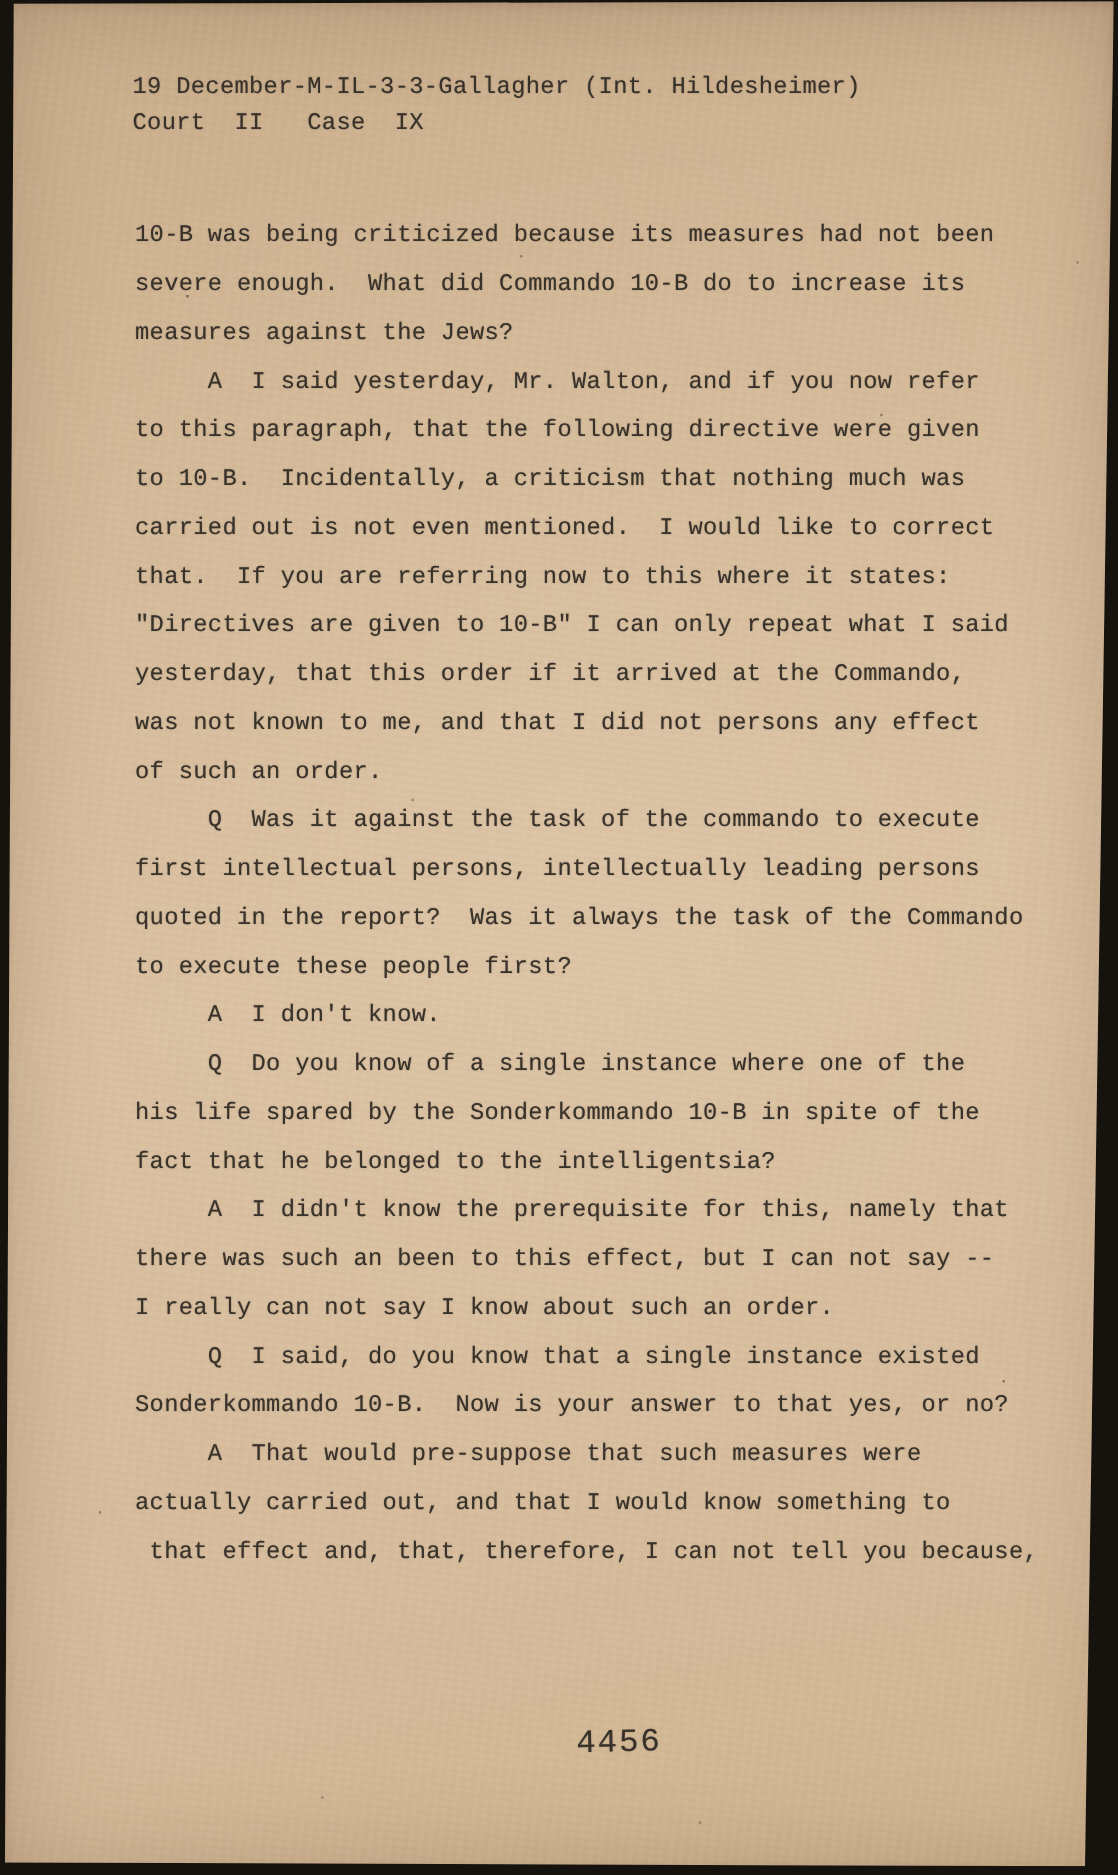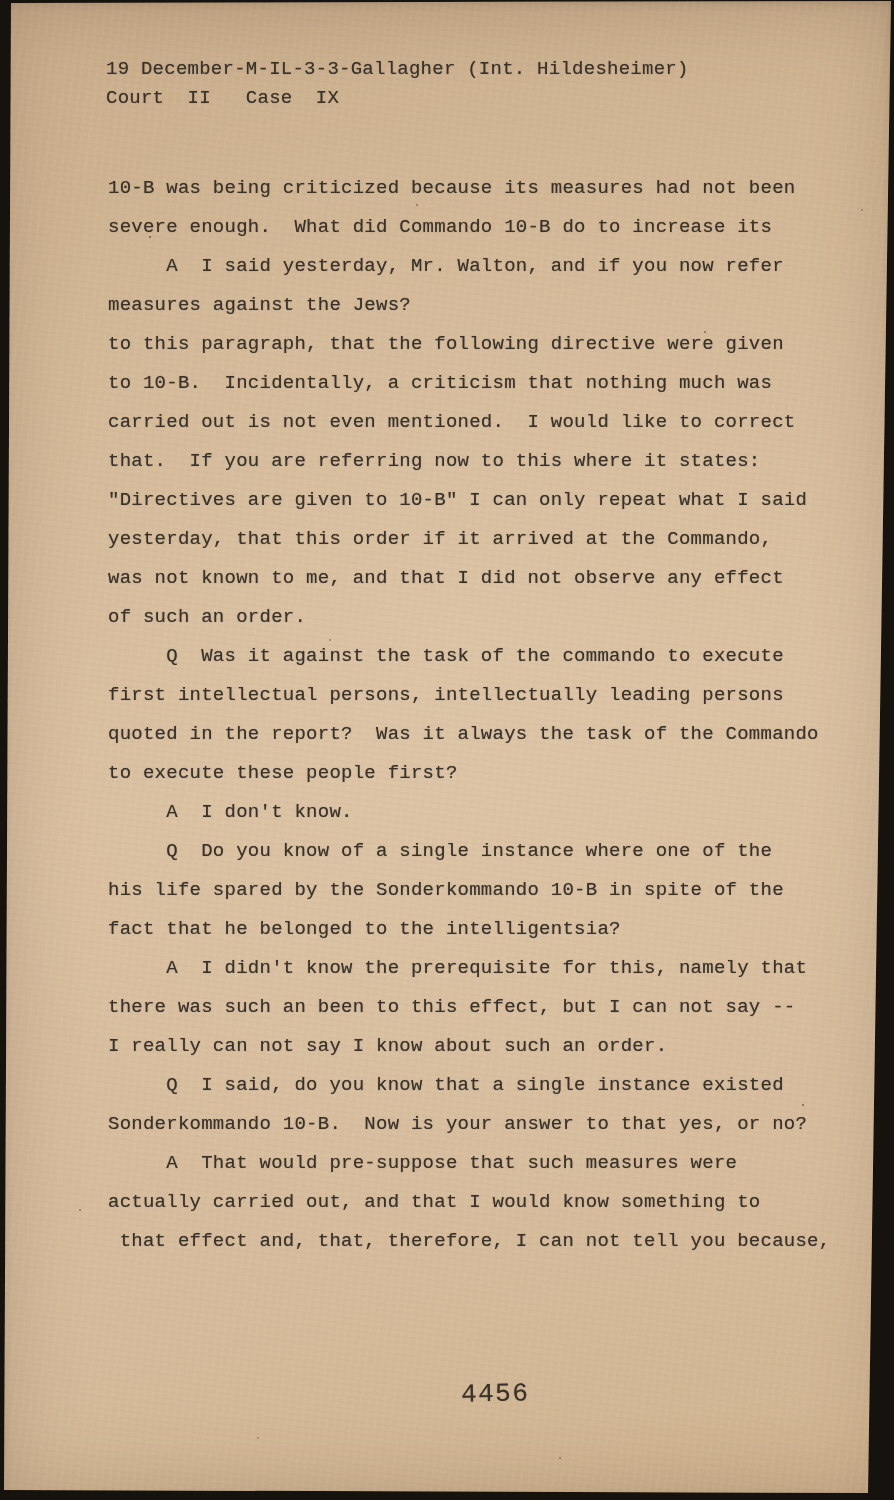--- a/index.html
+++ b/index.html
@@ -88,29 +88,29 @@
 <div class="paper">
 
   <div class="doc-header typed">
     <div>19 December-M-IL-3-3-Gallagher (Int. Hildesheimer)</div>
     <div>Court  II   Case  IX</div>
   </div>
 
   <div class="body-lines typed">
       <div class="tline">10-B was being criticized because its measures had not been</div>
       <div class="tline">severe enough.  What did Commando 10-B do to increase its</div>
+      <div class="tline">measures against the Jews?</div>
       <div class="tline">     A  I said yesterday, Mr. Walton, and if you now refer</div>
-      <div class="tline">measures against the Jews?</div>
       <div class="tline">to this paragraph, that the following directive were given</div>
       <div class="tline">to 10-B.  Incidentally, a criticism that nothing much was</div>
       <div class="tline">carried out is not even mentioned.  I would like to correct</div>
       <div class="tline">that.  If you are referring now to this where it states:</div>
       <div class="tline">"Directives are given to 10-B" I can only repeat what I said</div>
       <div class="tline">yesterday, that this order if it arrived at the Commando,</div>
-      <div class="tline">was not known to me, and that I did not observe any effect</div>
+      <div class="tline">was not known to me, and that I did not persons any effect</div>
       <div class="tline">of such an order.</div>
       <div class="tline">     Q  Was it against the task of the commando to execute</div>
       <div class="tline">first intellectual persons, intellectually leading persons</div>
       <div class="tline">quoted in the report?  Was it always the task of the Commando</div>
       <div class="tline">to execute these people first?</div>
       <div class="tline">     A  I don't know.</div>
       <div class="tline">     Q  Do you know of a single instance where one of the</div>
       <div class="tline">his life spared by the Sonderkommando 10-B in spite of the</div>
       <div class="tline">fact that he belonged to the intelligentsia?</div>
       <div class="tline">     A  I didn't know the prerequisite for this, namely that</div>

